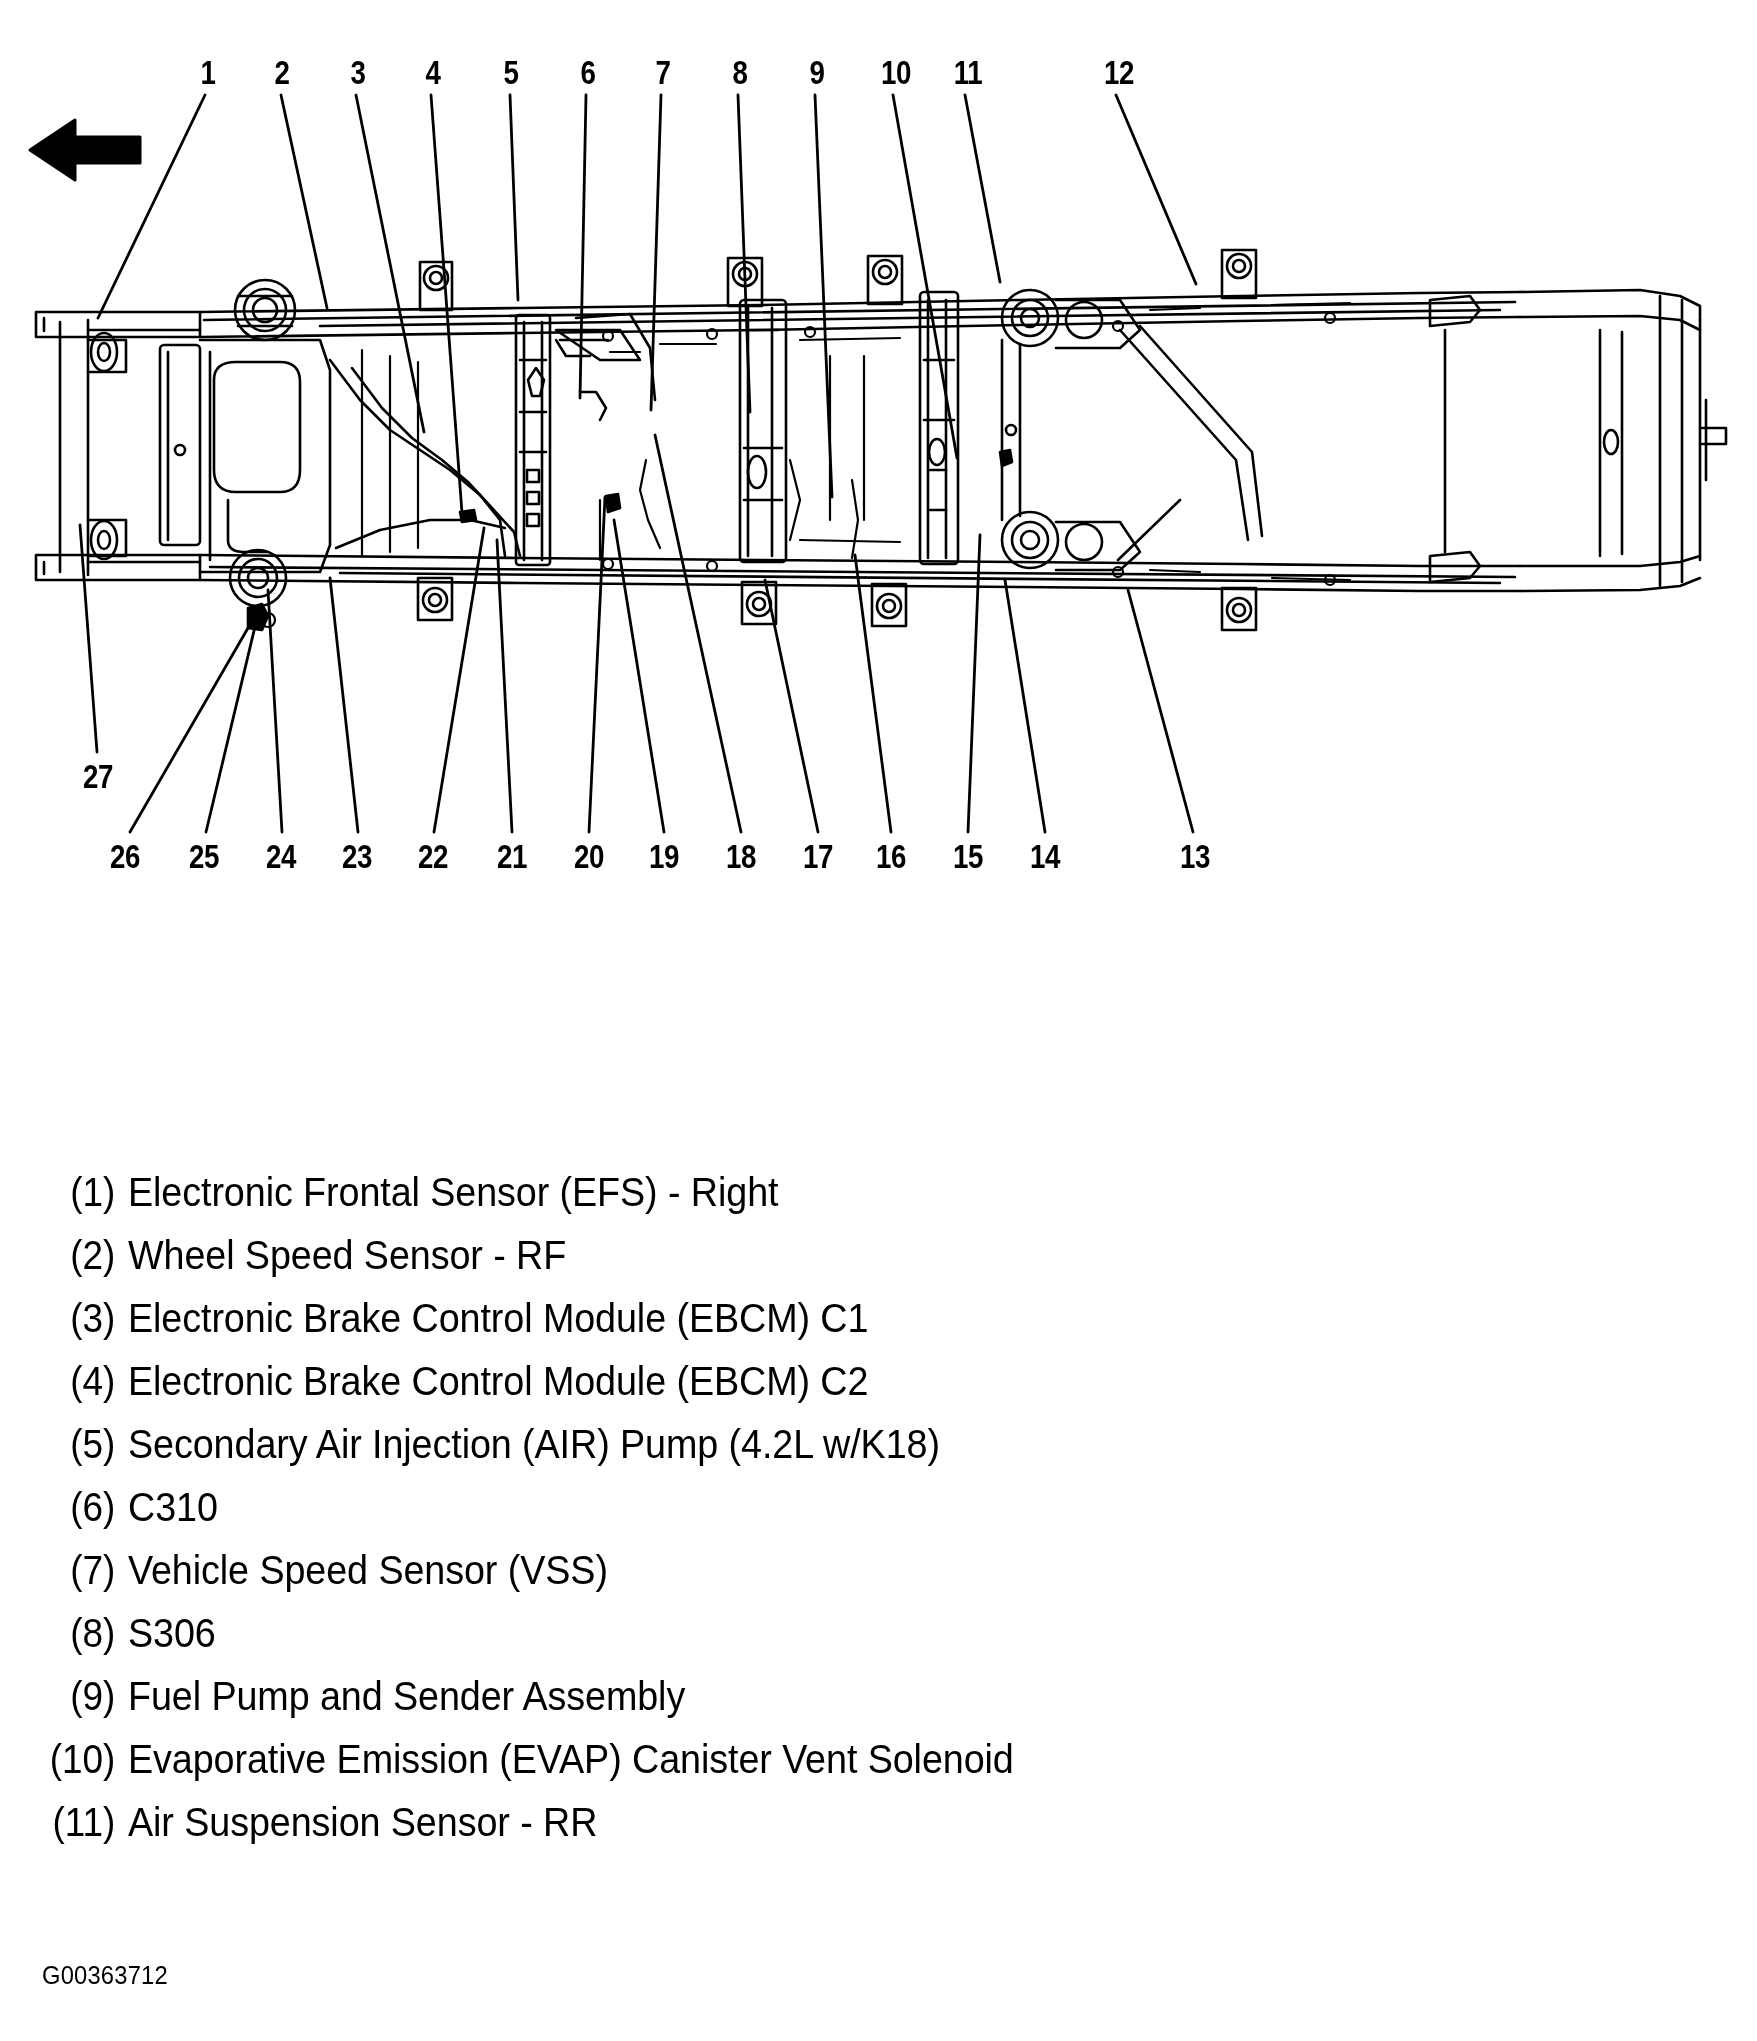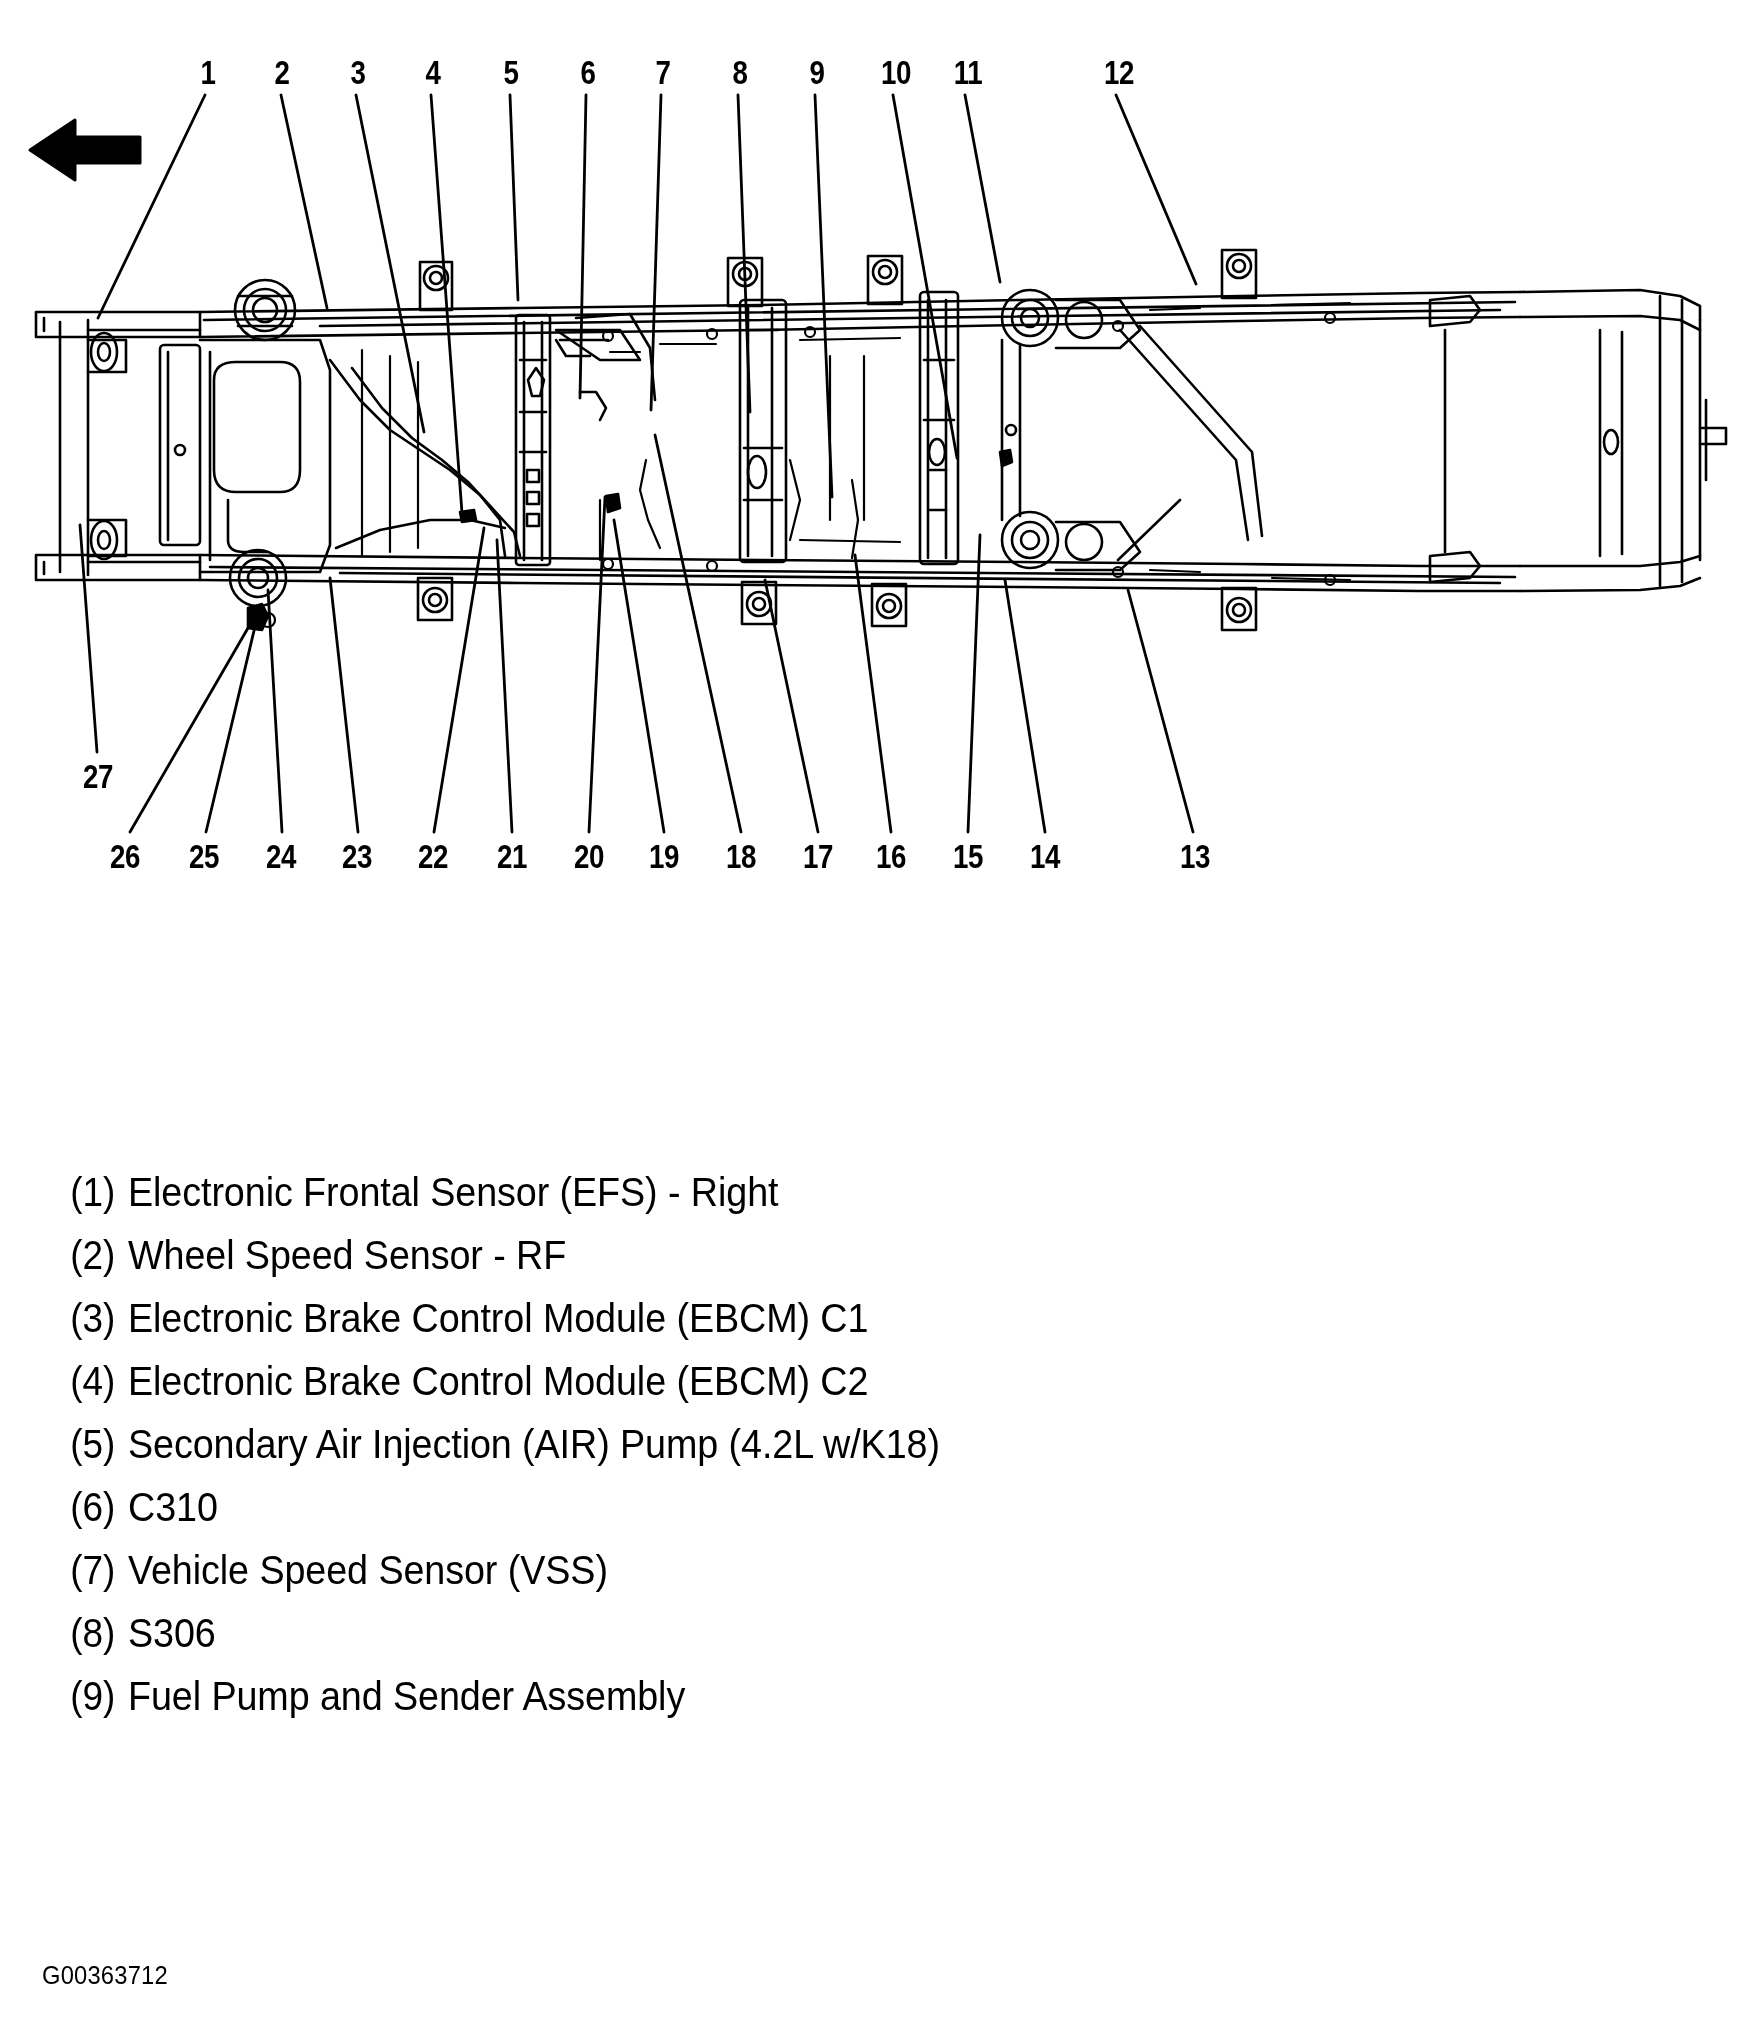--- a/index.html
+++ b/index.html
@@ -445,17 +445,25 @@
   <div class="legend-row">
     <div class="legend-num">(8)</div>
     <div class="legend-label">S306</div>
   </div>
 
   <div class="legend-row">
     <div class="legend-num">(9)</div>
     <div class="legend-label">Fuel Pump and Sender Assembly</div>
   </div>
 
-
+  <div class="legend-row">
+    <div class="legend-num">(10)</div>
+    <div class="legend-label">Evaporative Emission (EVAP) Canister Vent Solenoid</div>
+  </div>
+
+  <div class="legend-row">
+    <div class="legend-num">(11)</div>
+    <div class="legend-label">Air Suspension Sensor - RR</div>
+  </div>
 
 </div>
 
 <div id="fig-id">G00363712</div>
 
 </body></html>

